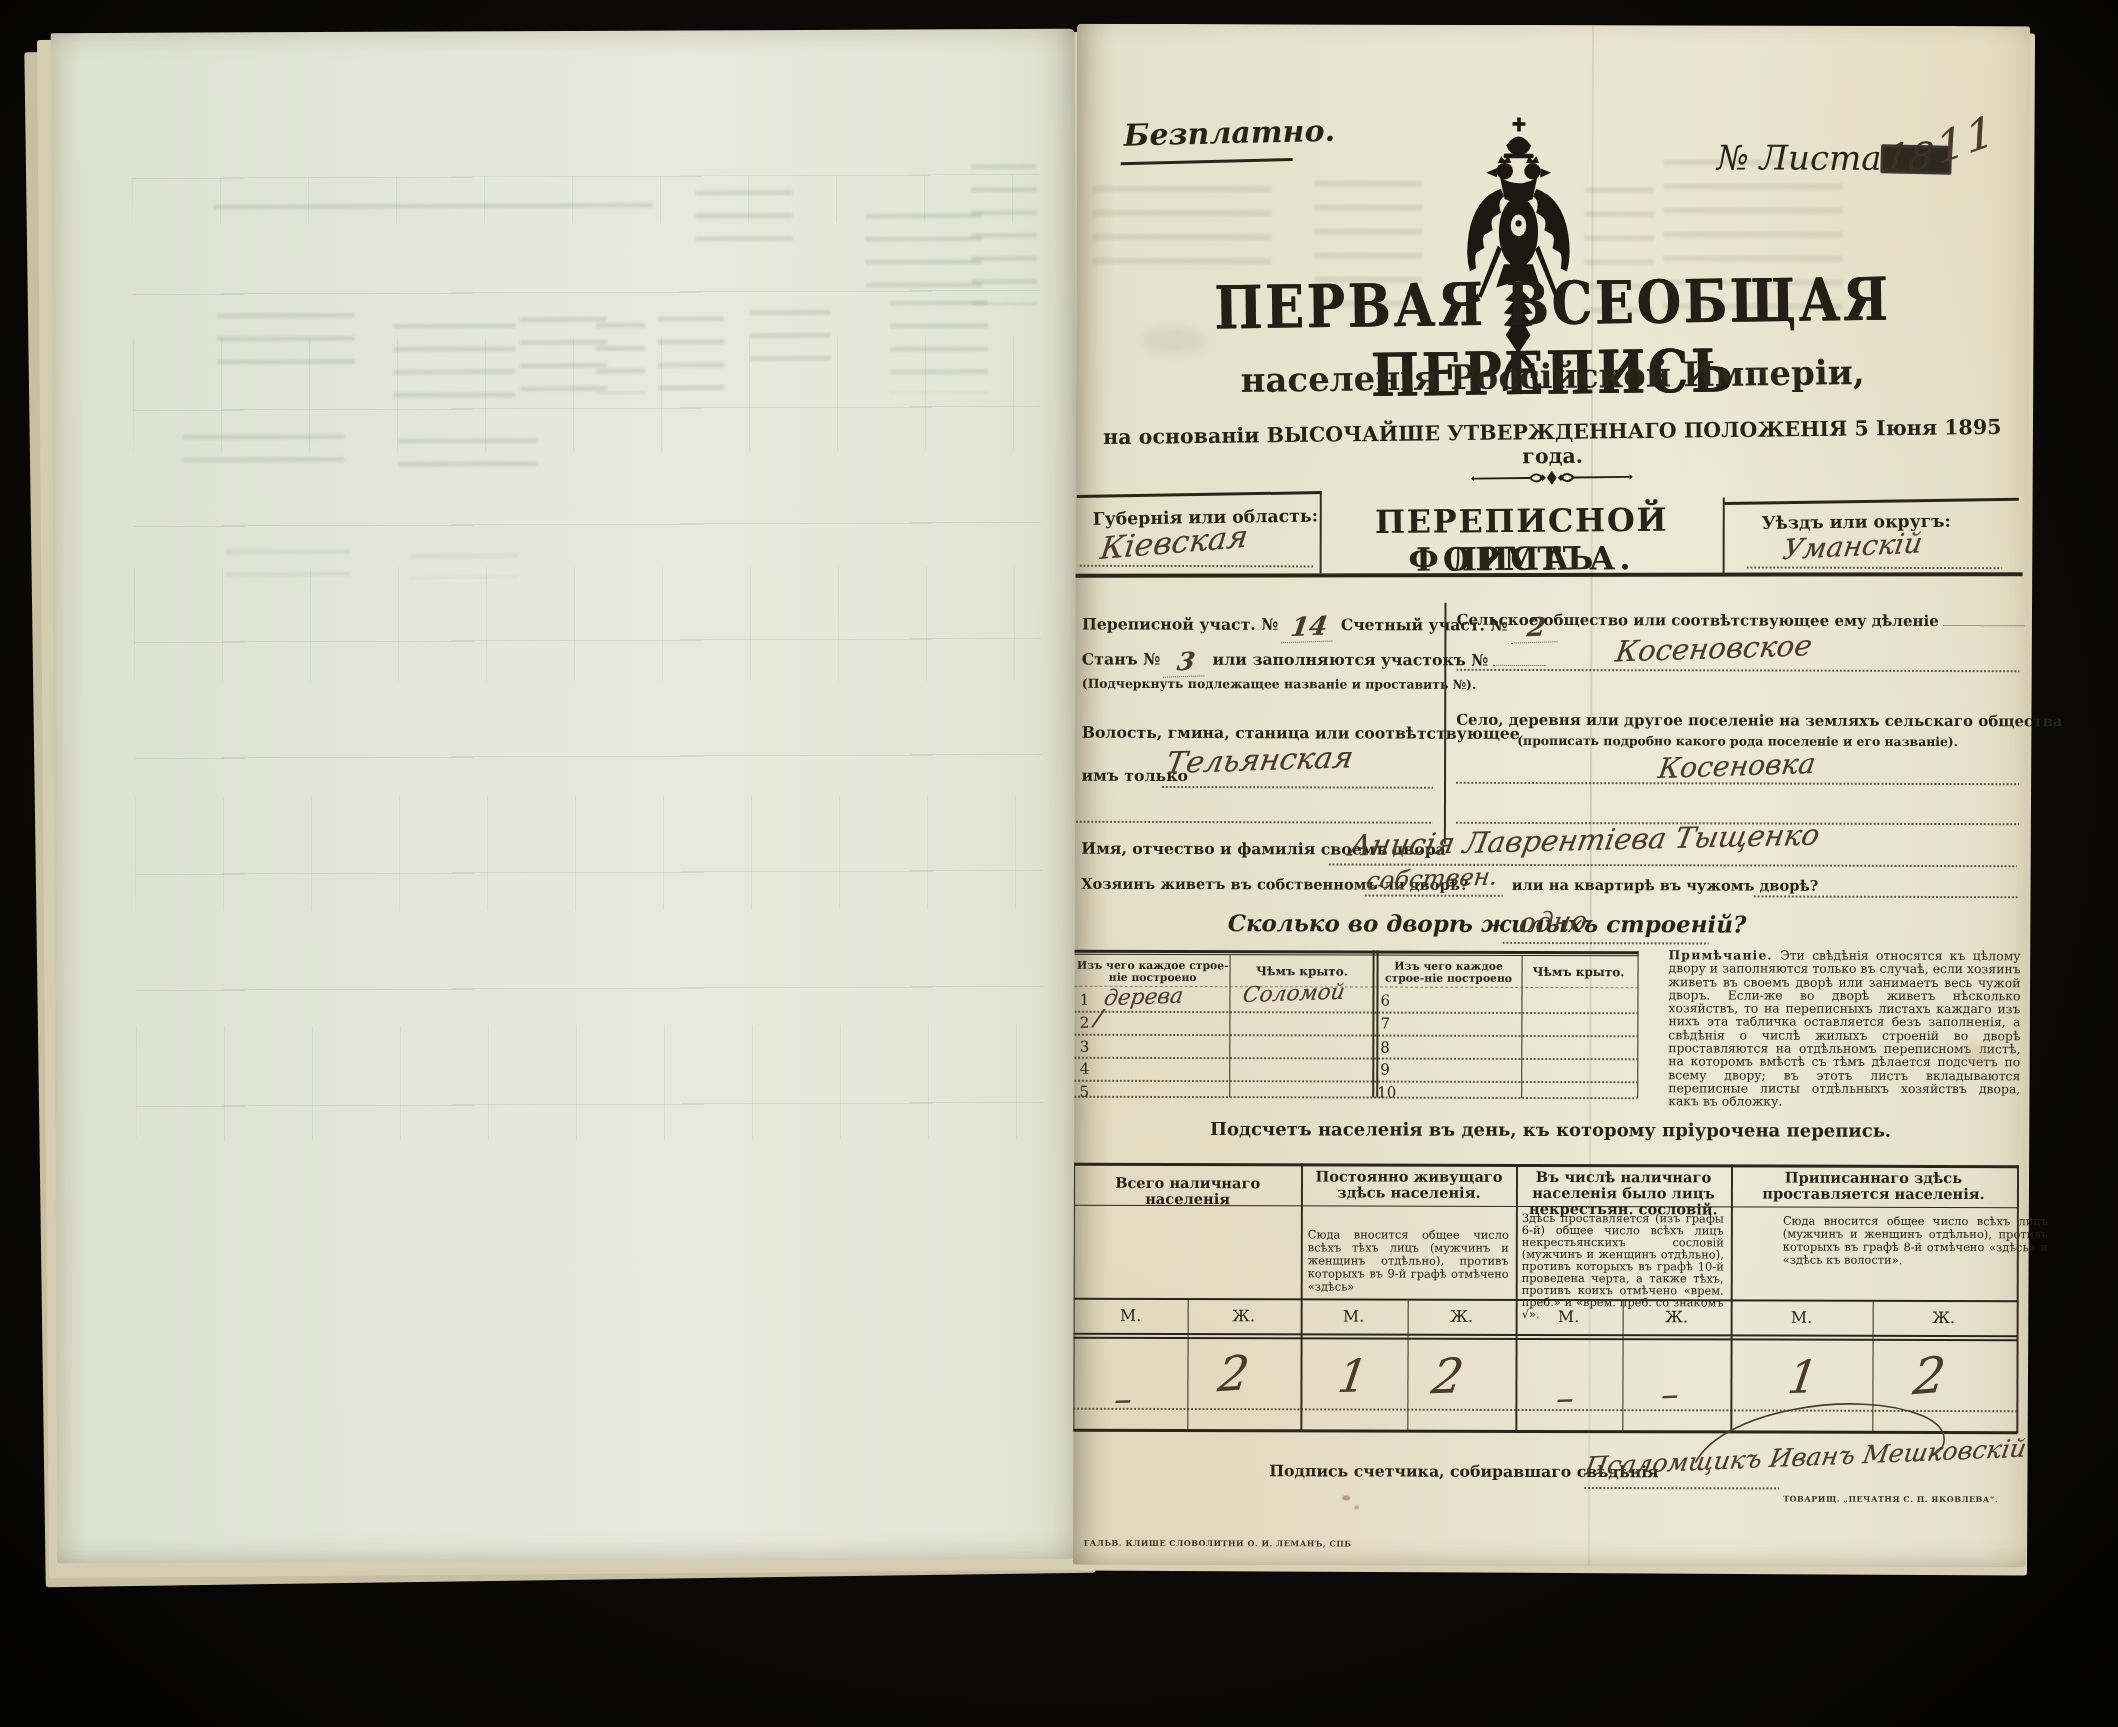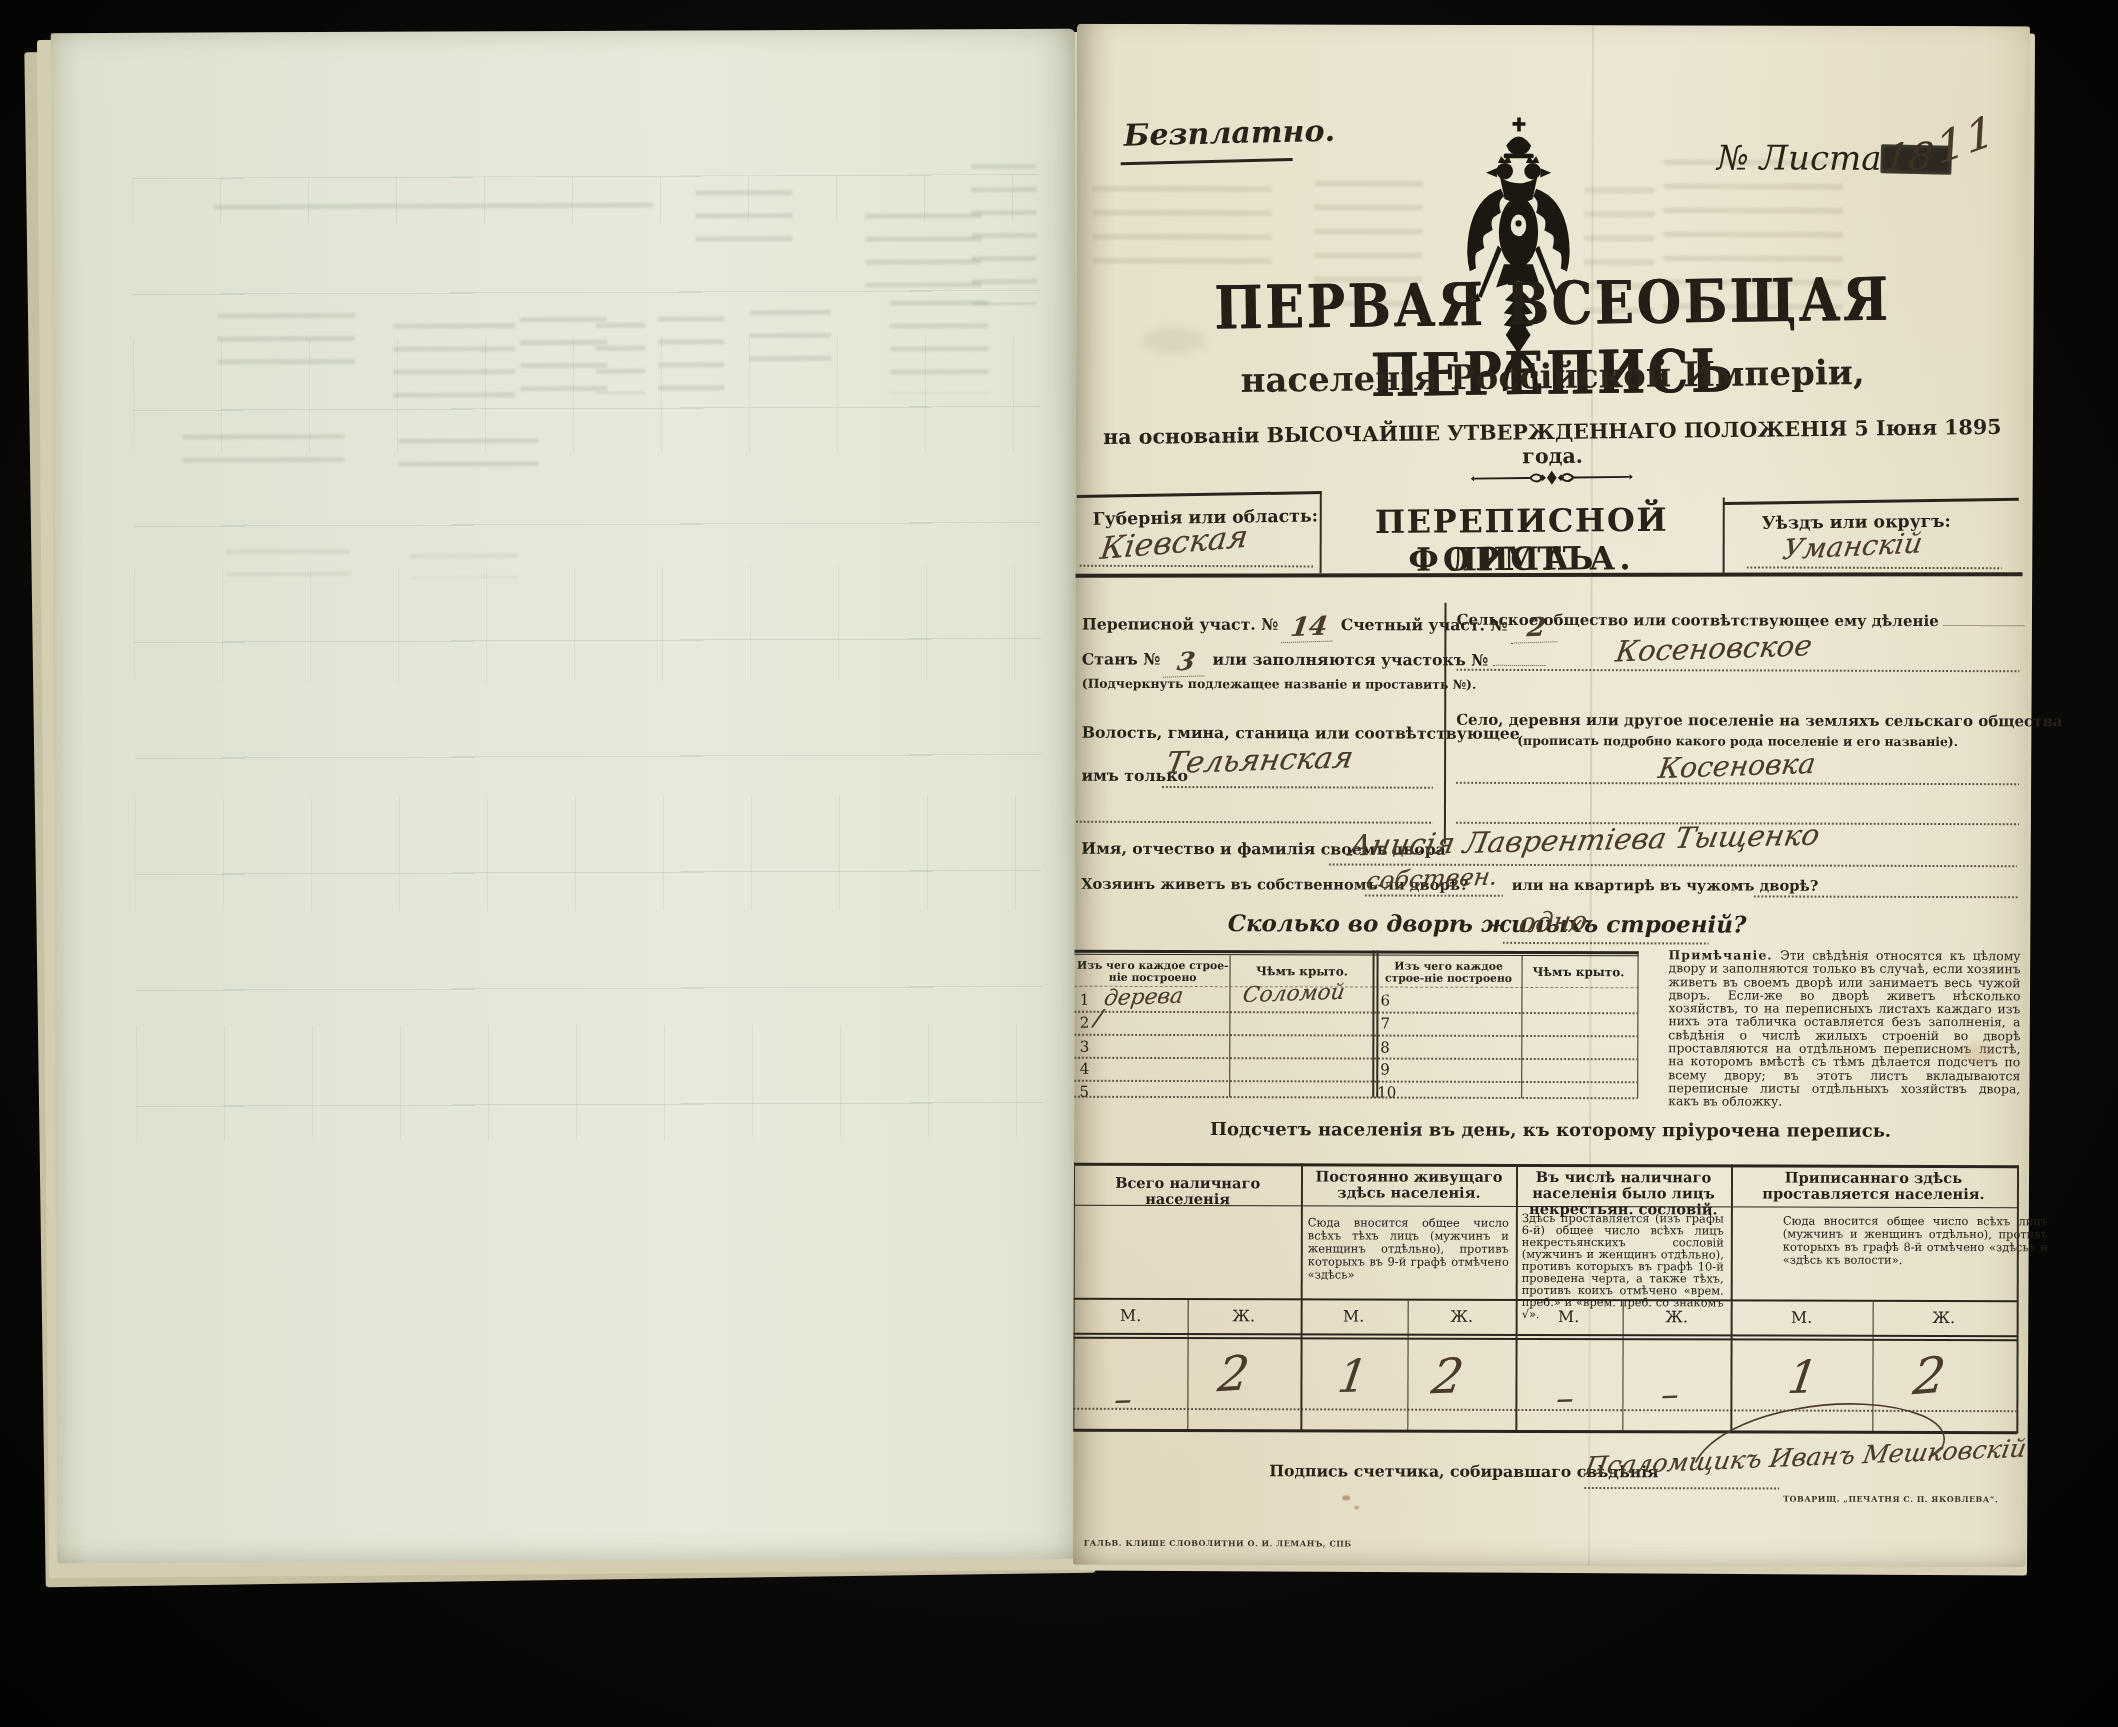--- a/index.html
+++ b/index.html
@@ -249,21 +249,21 @@
 
     <div style="position:absolute;left:0;top:1139px;width:944px;height:271px;">
       <div class="ln" style="left:0;top:0;width:944px;height:2.7px;"></div>
 
       <div class="ccell b" style="left:3.2px;top:12px;width:221px;font-size:14.6px;line-height:16px;"><span>Всего наличнаго населенія</span></div>
       <div class="ccell b" style="left:232px;top:5.4px;width:206px;font-size:14.6px;line-height:16px;"><span>Постоянно живущаго здѣсь населенія.</span></div>
       <div class="ccell b" style="left:446px;top:5.4px;width:207px;font-size:14.6px;line-height:16px;"><span>Въ числѣ наличнаго населенія было лицъ некрестьян. сословій.</span></div>
       <div class="ccell b" style="left:663px;top:5.4px;width:273px;font-size:14.6px;line-height:16px;"><span>Приписаннаго здѣсь проставляется населенія.</span></div>
       <div class="ln" style="left:0;top:42px;width:944px;height:1.1px;"></div>
 
-      <div class="ccell" style="left:234px;top:53px;width:201px;font-size:11.4px;line-height:13px;text-align:justify;"><span>Сюда вносится общее число всѣхъ тѣхъ лицъ (мужчинъ и женщинъ отдѣльно), противъ которыхъ въ 9-й графѣ отмѣчено «здѣсь»</span></div>
+      <div class="ccell" style="left:234px;top:65px;width:201px;font-size:11.4px;line-height:13px;text-align:justify;"><span>Сюда вносится общее число всѣхъ тѣхъ лицъ (мужчинъ и женщинъ отдѣльно), противъ которыхъ въ 9-й графѣ отмѣчено «здѣсь»</span></div>
       <div class="ccell" style="left:448px;top:48px;width:202px;font-size:11.4px;line-height:12px;text-align:justify;"><span>Здѣсь проставляется (изъ графы 6-й) общее число всѣхъ лицъ некрестьянскихъ сословій (мужчинъ и женщинъ отдѣльно), противъ которыхъ въ графѣ 10-й проведена черта, а также тѣхъ, противъ коихъ отмѣчено «врем. преб.» и «врем. преб. со знакомъ √».</span></div>
       <div class="ccell" style="left:669px;top:50px;width:265px;font-size:11.4px;line-height:13px;text-align:justify;margin-left:40px;"><span>Сюда вносится общее число всѣхъ лицъ (мужчинъ и женщинъ отдѣльно), противъ которыхъ въ графѣ 8-й отмѣчено «здѣсь» и «здѣсь къ волости».</span></div>
       <div class="ln" style="left:0;top:135px;width:944px;height:2.2px;"></div>
 
       <div class="ccell" style="left:30px;top:143px;width:54px;font-size:15.7px;"><span>М.</span></div>
       <div class="ccell" style="left:143px;top:143px;width:54px;font-size:15.7px;"><span>Ж.</span></div>
       <div class="ccell" style="left:253px;top:143px;width:54px;font-size:15.7px;"><span>М.</span></div>
       <div class="ccell" style="left:361px;top:143px;width:54px;font-size:15.7px;"><span>Ж.</span></div>
       <div class="ccell" style="left:468px;top:143px;width:54px;font-size:15.7px;"><span>М.</span></div>
       <div class="ccell" style="left:576px;top:143px;width:54px;font-size:15.7px;"><span>Ж.</span></div>

